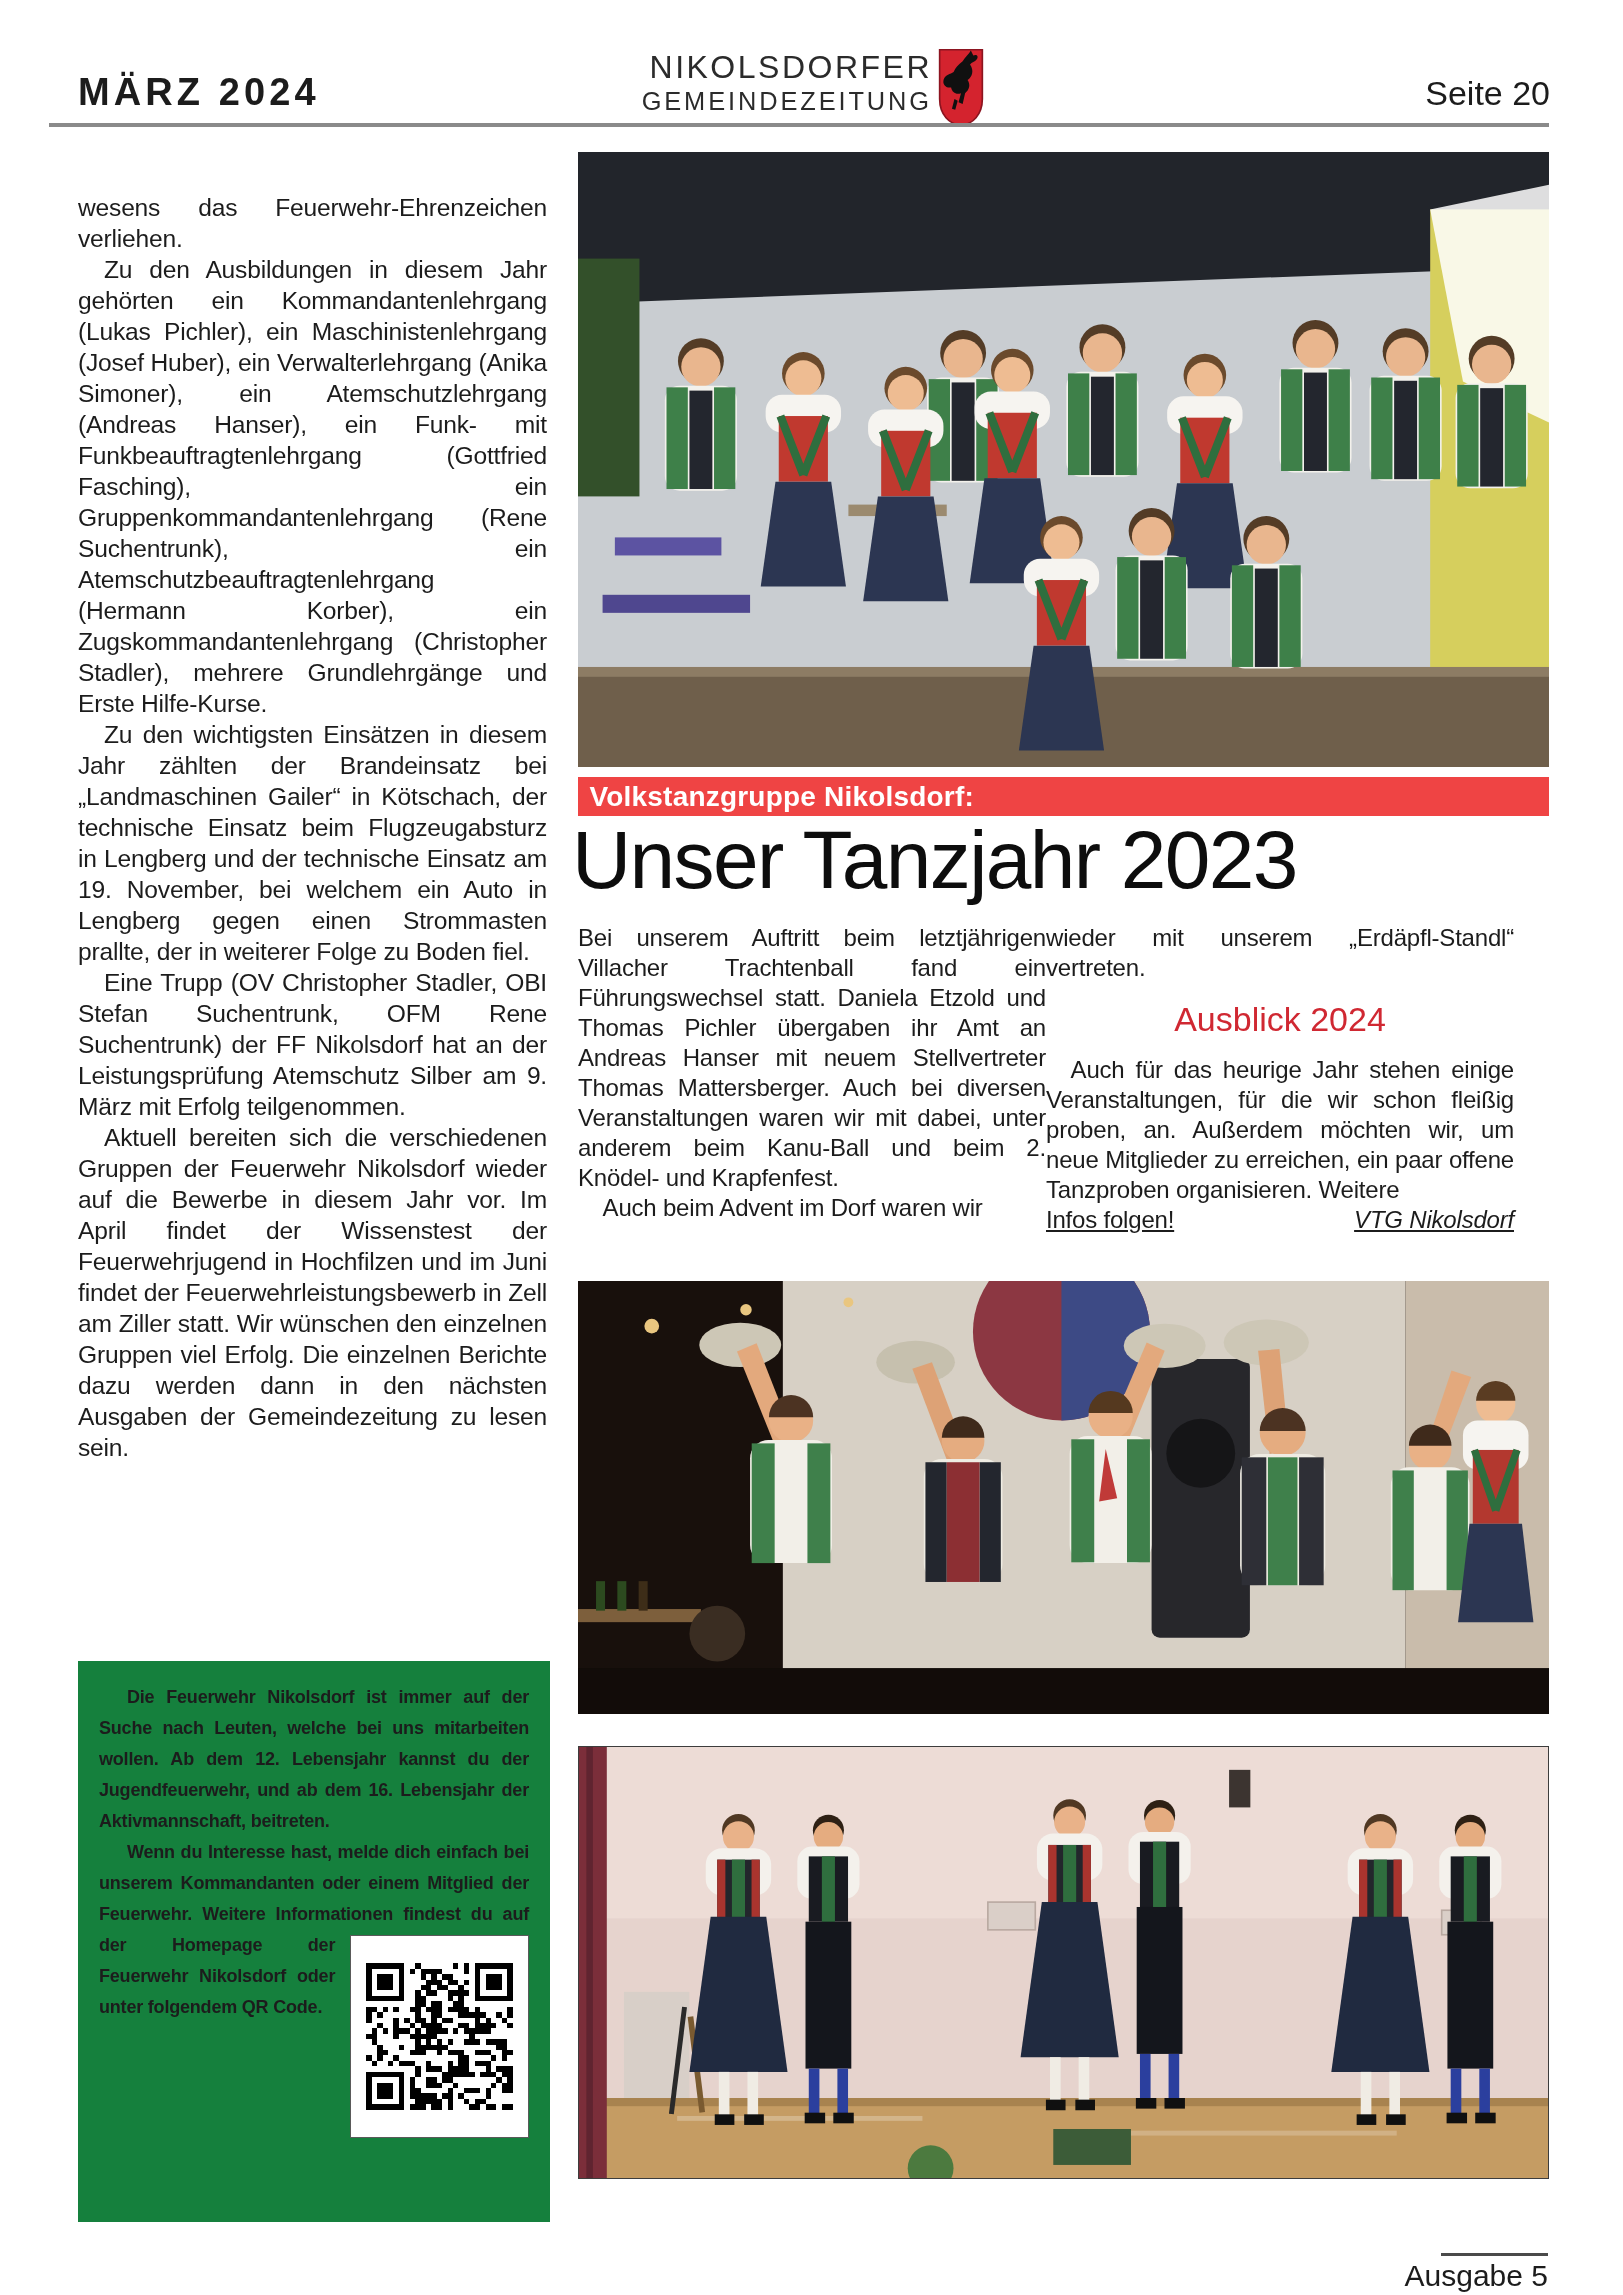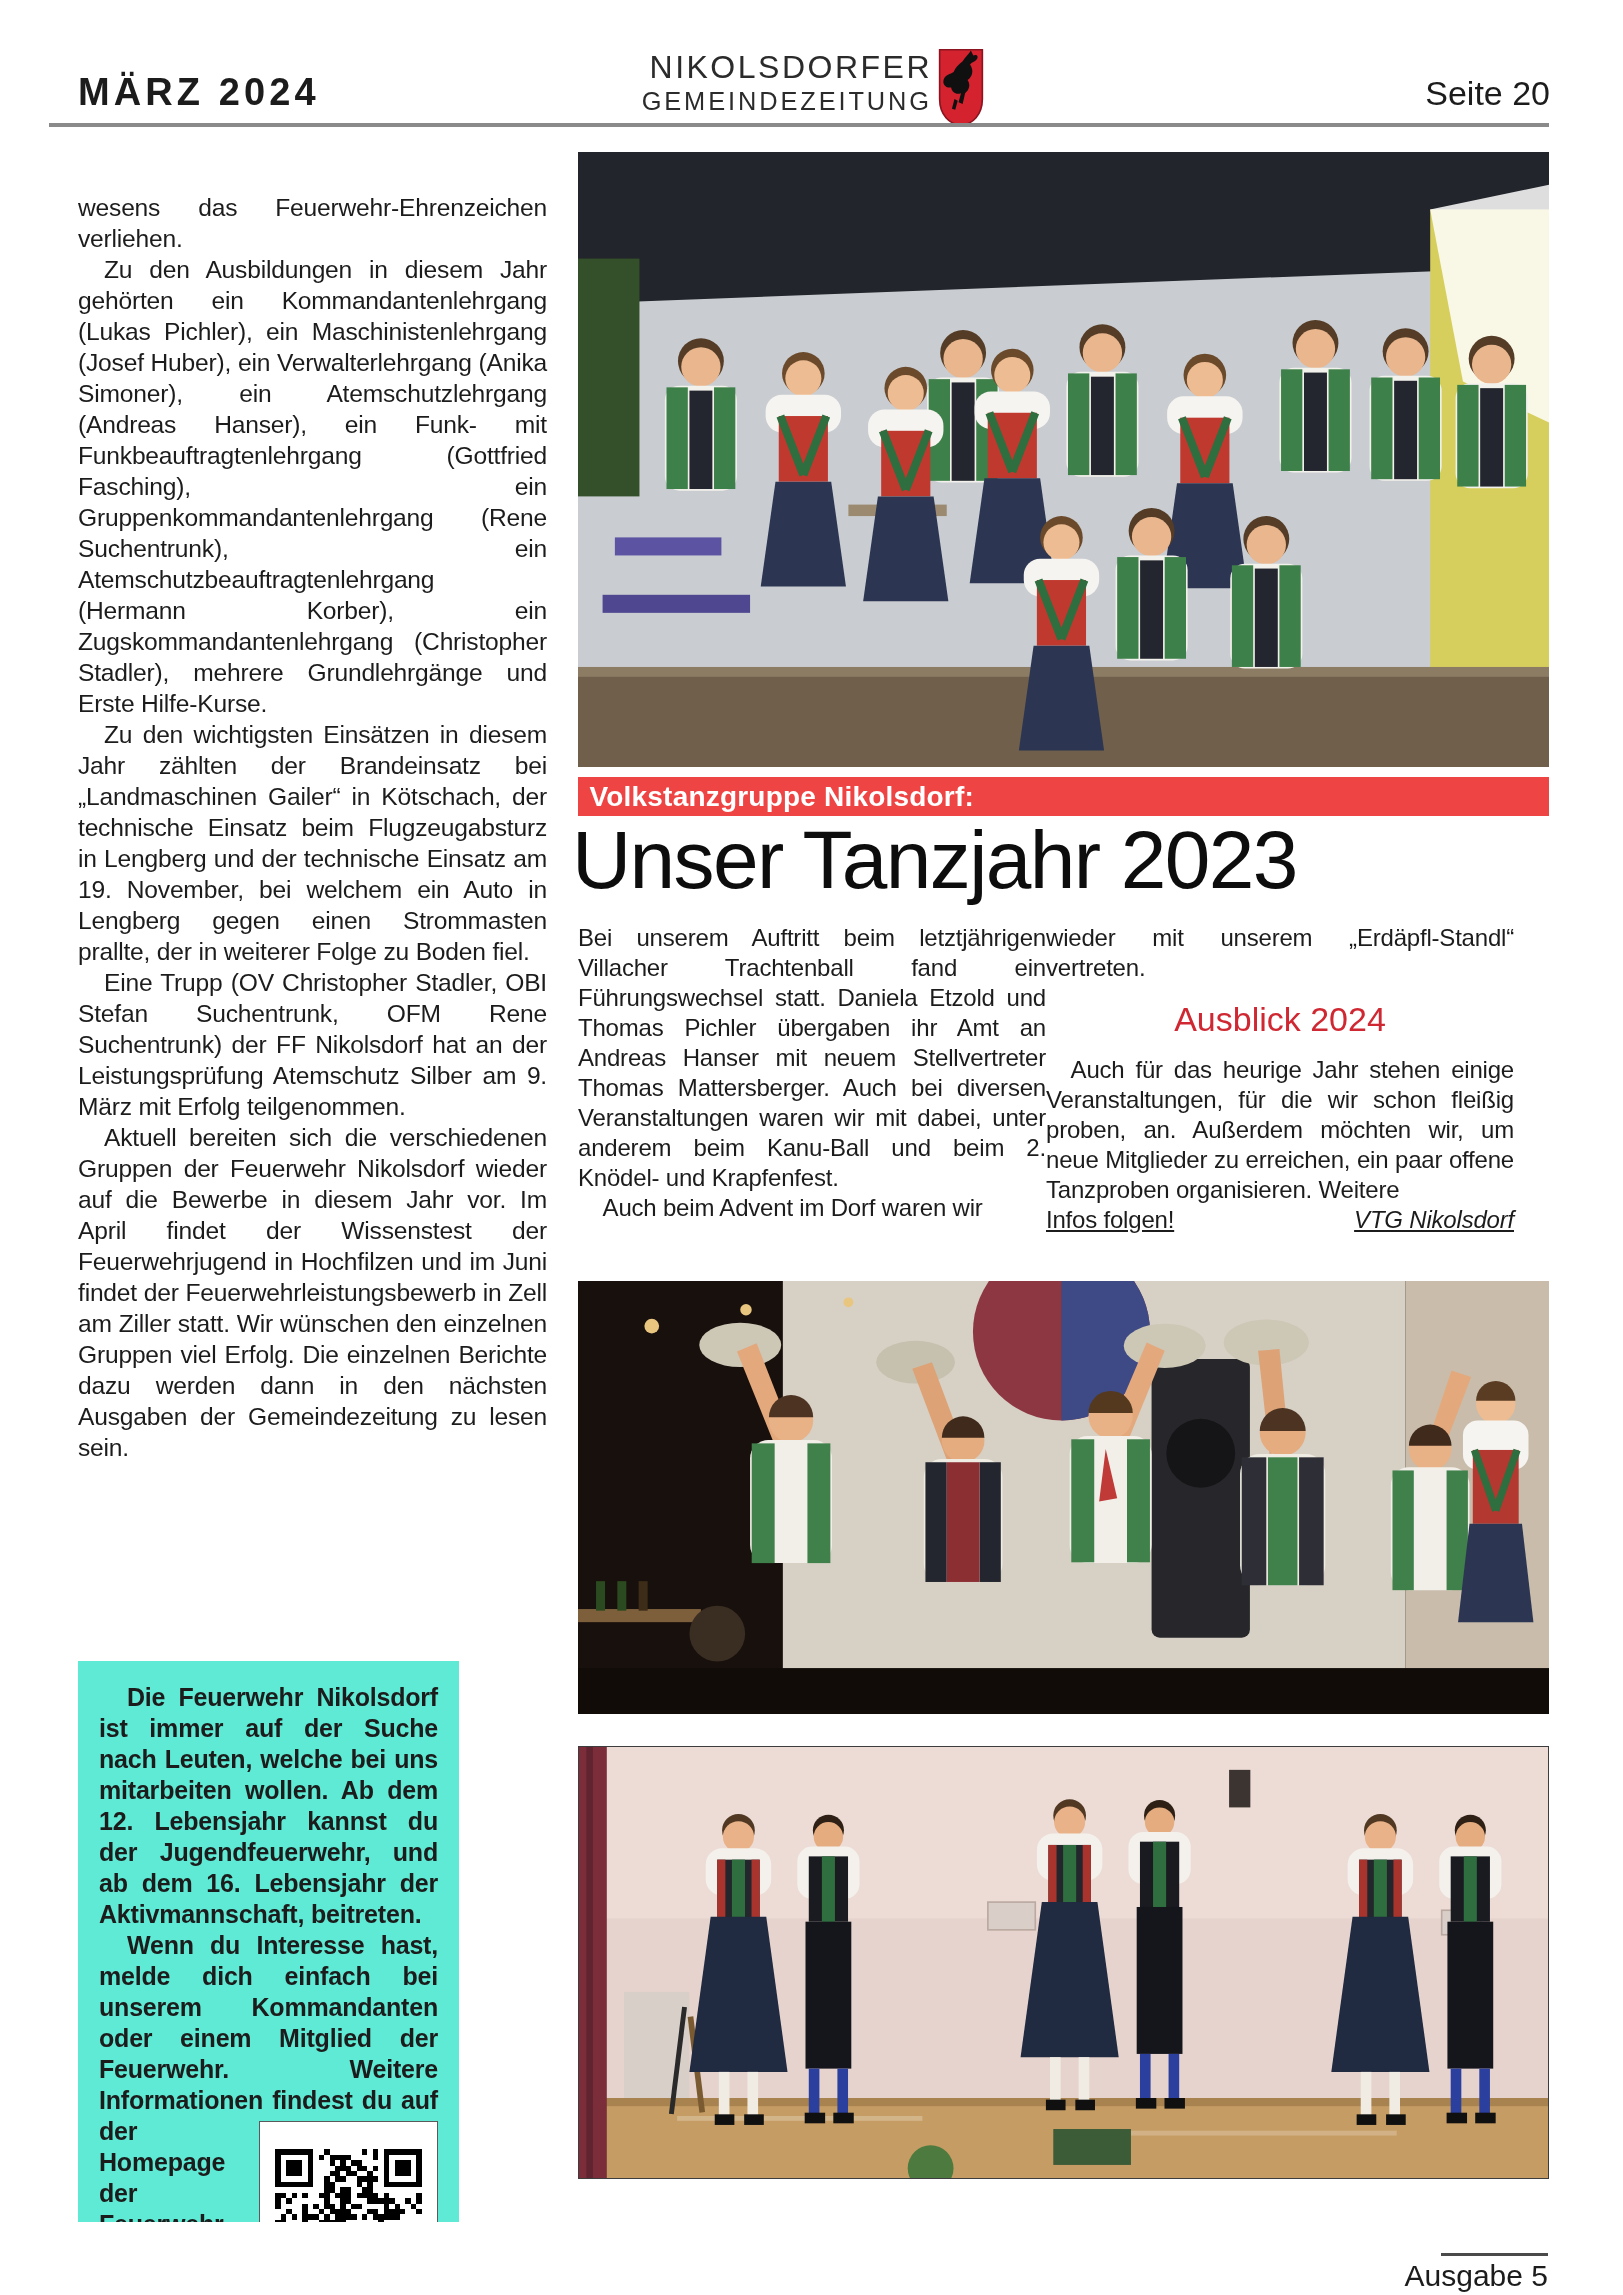--- a/index.html
+++ b/index.html
@@ -15,22 +15,22 @@
   #masthead .mh-text{text-align:right;color:#2b2b2b;font-weight:300;}
   #masthead .mh-line1{font-size:32px;letter-spacing:2.5px;line-height:38px;}
   #masthead .mh-line2{font-size:25.4px;letter-spacing:2.9px;line-height:31px;}
   #page-number{left:1304px;top:74px;width:246px;text-align:right;font-size:34px;}
   #header-rule{left:49px;top:123px;width:1500px;height:4.1px;background:#8a8a8a;}
   
   #left-column{left:78px;top:156px;width:469px;font-size:24.6px;line-height:31px;text-align:justify;letter-spacing:-0.2px;margin-top:36px;}
   #left-column p{margin:0;text-indent:26px;}
   #left-column p.noindent{text-indent:0;}
   
-  #recruit-box{left:78px;top:1661px;width:381px;height:561px;background:#5eead4;box-sizing:border-box;
-    padding:21px 21px 0 21px;font-weight:700;font-size:25px;line-height:31px;text-align:justify;letter-spacing:-0.2px;overflow:hidden;}
+  #recruit-box{left:78px;top:1661px;width:472px;height:561px;background:#15803d;box-sizing:border-box;
+    padding:21px 21px 0 21px;font-weight:700;font-size:18px;line-height:31px;text-align:justify;letter-spacing:-0.2px;overflow:hidden;}
   #recruit-box p{margin:0;text-indent:28px;}
   .qr-wrap{float:right;width:179px;height:203px;background:#ffffff;border:1.6px solid #5a5a5a;box-sizing:border-box;
     margin:4.9px 0 4.9px 14.8px;display:flex;align-items:center;justify-content:center;}
   
   .photo{left:578px;width:971px;overflow:hidden;background:#ddd;}
   #photo-1{top:152px;height:615px;}
   #photo-2{top:1281px;height:433px;}
   #photo-3{top:1746px;height:433px;border:1.6px solid #3d3d3d;box-sizing:border-box;}
   .photo svg{display:block;width:100%;height:100%;}
   #kicker{left:578px;top:777px;width:971px;height:39px;background:#ef4444;color:#ffffff;

